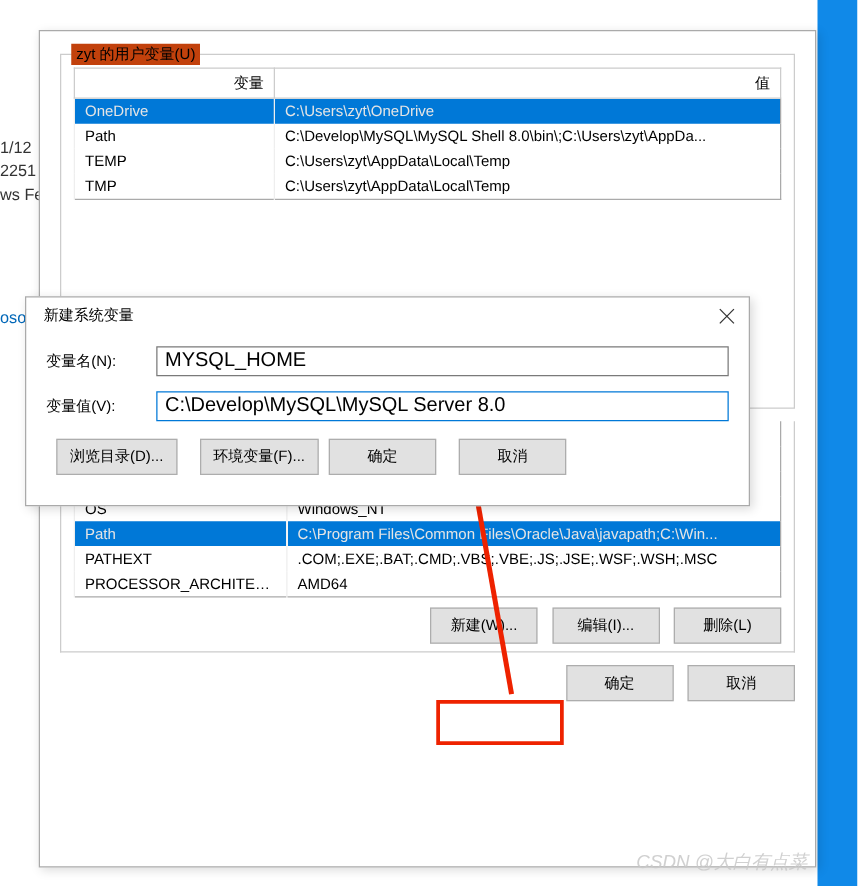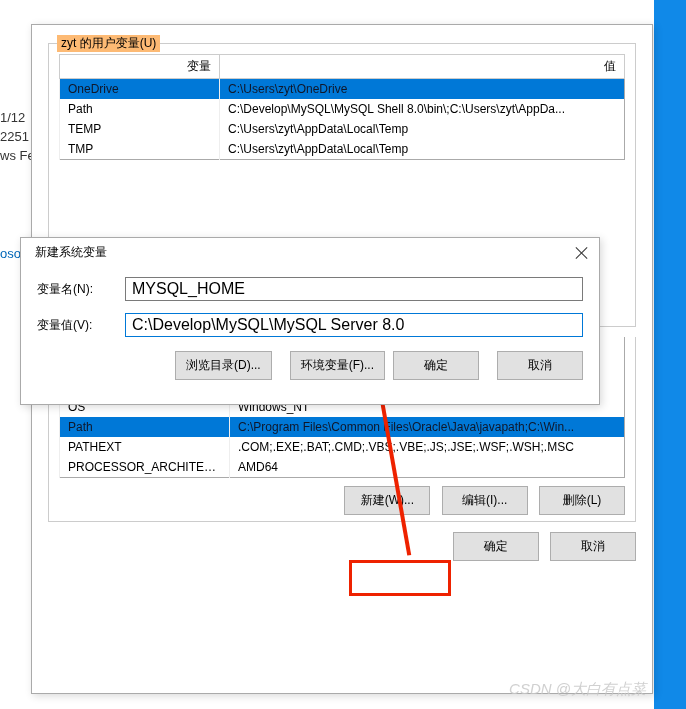--- a/index.html
+++ b/index.html
@@ -56,21 +56,21 @@
 
 .fieldset {
   border: 1px solid #ccc;
   margin: 10px 16px;
   padding: 10px 10px 6px 10px;
   position: relative;
 }
 .fieldset-legend {
   position: absolute;
   top: -9px; left: 8px;
-  background: #fdba74; padding: 0 4px;
+  background: #c2410c; padding: 0 4px;
   font-size: 12px;
 }
 table.vars {
   width: 100%;
   border-collapse: collapse;
   border: 1px solid #aaa;
   font-size: 12px;
   table-layout: fixed;
 }
 table.vars th {
@@ -80,21 +80,21 @@
   padding: 3px 8px;
   font-weight: normal;
 }
 table.vars td {
   padding: 3px 8px;
   border-left: 1px solid #eee;
   white-space: nowrap;
   overflow: hidden;
   text-overflow: ellipsis;
 }
-table.vars tr.sel td { background: #0078d7; color: #0f172a; }
+table.vars tr.sel td { background: #0078d7; color: #e5e5e5; }
 .btn {
   display: inline-block;
   min-width: 86px;
   padding: 5px 10px;
   border: 1px solid #adadad;
   background: #e1e1e1;
   text-align: center;
   font-size: 12px;
   cursor: pointer;
 }
@@ -106,21 +106,21 @@
 
 .form-row { display: flex; align-items: center; margin: 12px 16px 0 16px; }
 .form-label { width: 88px; }
 .form-input {
   flex: 1; height: 24px;
   border: 1px solid #7a7a7a;
   padding: 0 6px;
   font-family: inherit; font-size: 16px;
 }
 .form-input.focus { border-color: #0078d7; }
-.dlg-new .btn-row { padding: 0 16px; margin-top: 14px; display: flex; justify-content: flex-end; }
+.dlg-new .btn-row { padding: 0 16px; margin-top: 14px; display: flex; justify-content: flex-start; }
 .dlg-new .btn-row .left-btns { display: flex; gap: 10px; }
 .dlg-new .btn-row .right-btns { display: flex; gap: 10px; }
 
 .redbox { position: absolute; border: 3px solid #e20; }
 .redtext { position: absolute; color: #e20; font-size: 18px; }
 
 .arrow {
   position: absolute;
   width: 0; height: 0;
   border-left: 8px solid transparent;

